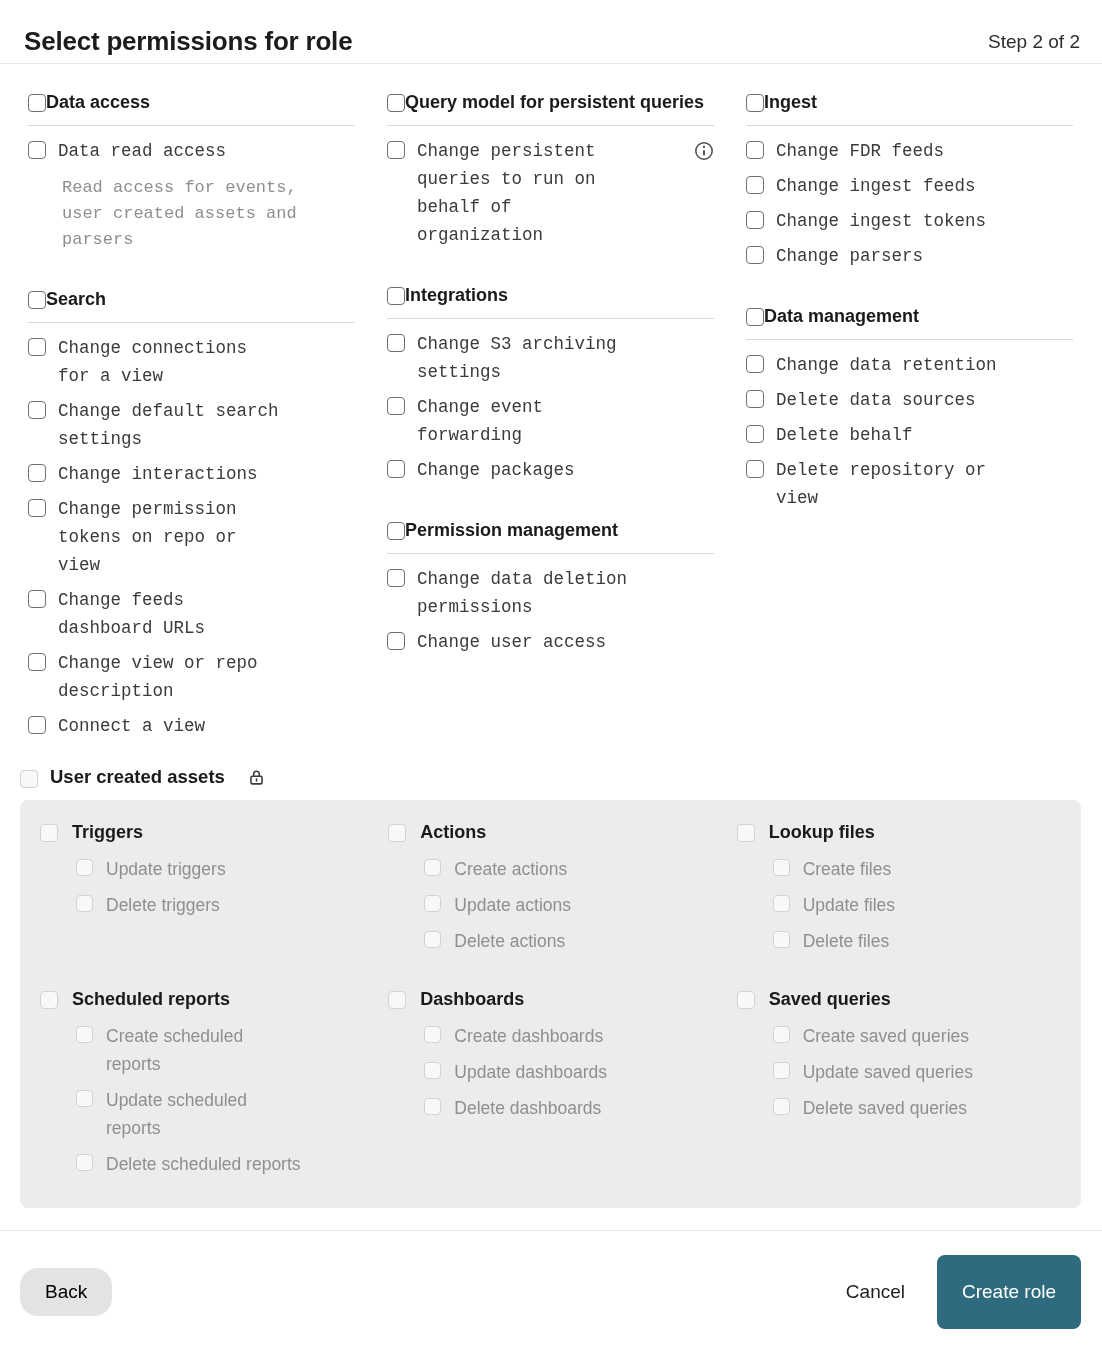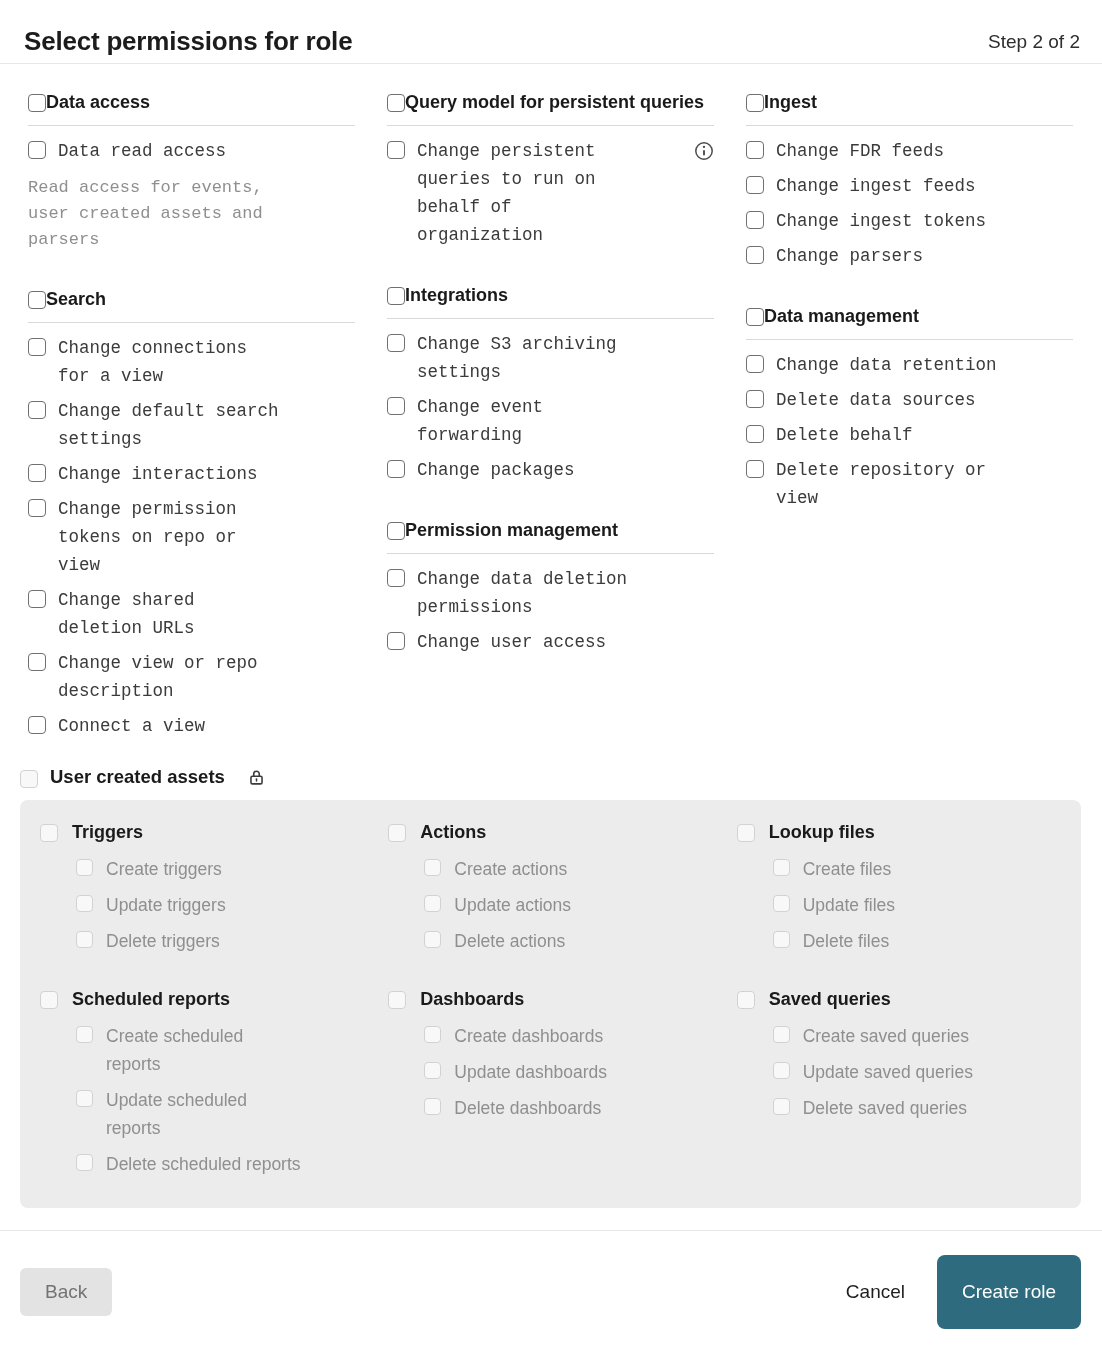--- a/index.html
+++ b/index.html
@@ -12,21 +12,21 @@
 
   
   .perm-grid { display: grid; grid-template-columns: repeat(3, 1fr); column-gap: 32px; padding: 26px 29px 0 28px; }
   .group { margin-bottom: 34px; }
   .group:last-child { margin-bottom: 0; }
   .group-head { display: flex; align-items: center; padding-bottom: 10px; border-bottom: 1px solid #d9d9d9; }
   .group-title { font-size: 18px; font-weight: 700; color: #1a1a1a; line-height: 25px; }
   .items { padding-top: 11px; display: flex; flex-direction: column; gap: 7px; font-family: Liberation Mono, monospace; }
   .item { display: flex; gap: 12px; align-items: flex-start; }
   .item-label { font-size: 17.5px; line-height: 28px; color: #3b3b3b; max-width: 222px; }
-  .item-desc { margin-top: 3px; font-size: 17px; line-height: 26px; color: #8f8f8f; max-width: 250px; }
+  .item-desc { margin-top: 3px; font-size: 17px; line-height: 26px; color: #8f8f8f; max-width: 250px; margin-left: 34px; }
   .item--info .item-label { max-width: 200px; }
   .info-wrap { margin-left: auto; margin-top: 4px; }
 
   
   .cb { width: 18px; height: 18px; flex-shrink: 0; border: 1.5px solid #707070; border-radius: 4px; background: #ffffff; display: inline-block; margin-top: 4px; }
   .group-head .cb { margin-top: 0; }
   .cb--disabled { border-color: #d2d2d2; background: #f8f8f8; }
 
   
   .uca-row { display: flex; align-items: center; gap: 12px; margin: 26px 20px 0 20px; }
@@ -36,21 +36,21 @@
   .asset-group .group-head { border-bottom: none; padding-bottom: 0; margin-bottom: 12px; gap: 14px; }
   .asset-title { font-size: 18px; font-weight: 700; color: #1a1a1a; }
   .asset-items { margin-left: 36px; display: flex; flex-direction: column; gap: 8px; }
   .asset-items .item { gap: 13px; }
   .asset-items .item-label { color: #8f8f8f; max-width: 196px; }
   .asset-items .cb { width: 17px; height: 17px; }
 
   
   .dlg-footer { margin-top: 22px; border-top: 1px solid #e8e8e8; padding: 24px 21px 24px 20px; display: flex; align-items: center; }
   .btn { font-family: inherit; font-size: 19px; border: none; cursor: pointer; }
-  .btn-back { background: #e3e3e3; color: #737373; border-radius: 6px; padding: 13px 25px; }
+  .btn-back { background: #e3e3e3; color: #000000; border-radius: 18px; padding: 13px 25px; }
   .btn-cancel { background: transparent; color: #1f1f1f; margin-left: auto; margin-right: 28px; padding: 13px 4px; }
   .btn-create { background: #2e6b7e; color: #ffffff; border-radius: 8px; padding: 26px 25px; }
 </style>
 </head>
 <body>
 
 <div class="dlg-header">
   <div class="dlg-title">Select permissions for role</div>
   <div class="dlg-step">Step 2 of 2</div>
 </div>
@@ -89,21 +89,21 @@
         <div class="item">
             <span class="cb"></span>
             <span class="item-label">Change interactions</span>
           </div>
         <div class="item">
             <span class="cb"></span>
             <span class="item-label">Change permission tokens on repo or view</span>
           </div>
         <div class="item">
             <span class="cb"></span>
-            <span class="item-label">Change shared deletion URLs</span>
+            <span class="item-label">Change feeds dashboard URLs</span>
           </div>
         <div class="item">
             <span class="cb"></span>
             <span class="item-label">Change view or repo description</span>
           </div>
         <div class="item">
             <span class="cb"></span>
             <span class="item-label">Connect a view</span>
           </div>
       </div>
@@ -239,24 +239,20 @@
 <div class="uca-panel">
 
   <div class="asset-group">
     <div class="group-head">
       <span class="cb cb--disabled"></span>
       <span class="asset-title">Triggers</span>
     </div>
     <div class="asset-items">
       <div class="item">
           <span class="cb cb--disabled"></span>
-          <span class="item-label">Create triggers</span>
-        </div>
-      <div class="item">
-          <span class="cb cb--disabled"></span>
           <span class="item-label">Update triggers</span>
         </div>
       <div class="item">
           <span class="cb cb--disabled"></span>
           <span class="item-label">Delete triggers</span>
         </div>
     </div>
   </div>
 
   <div class="asset-group">

